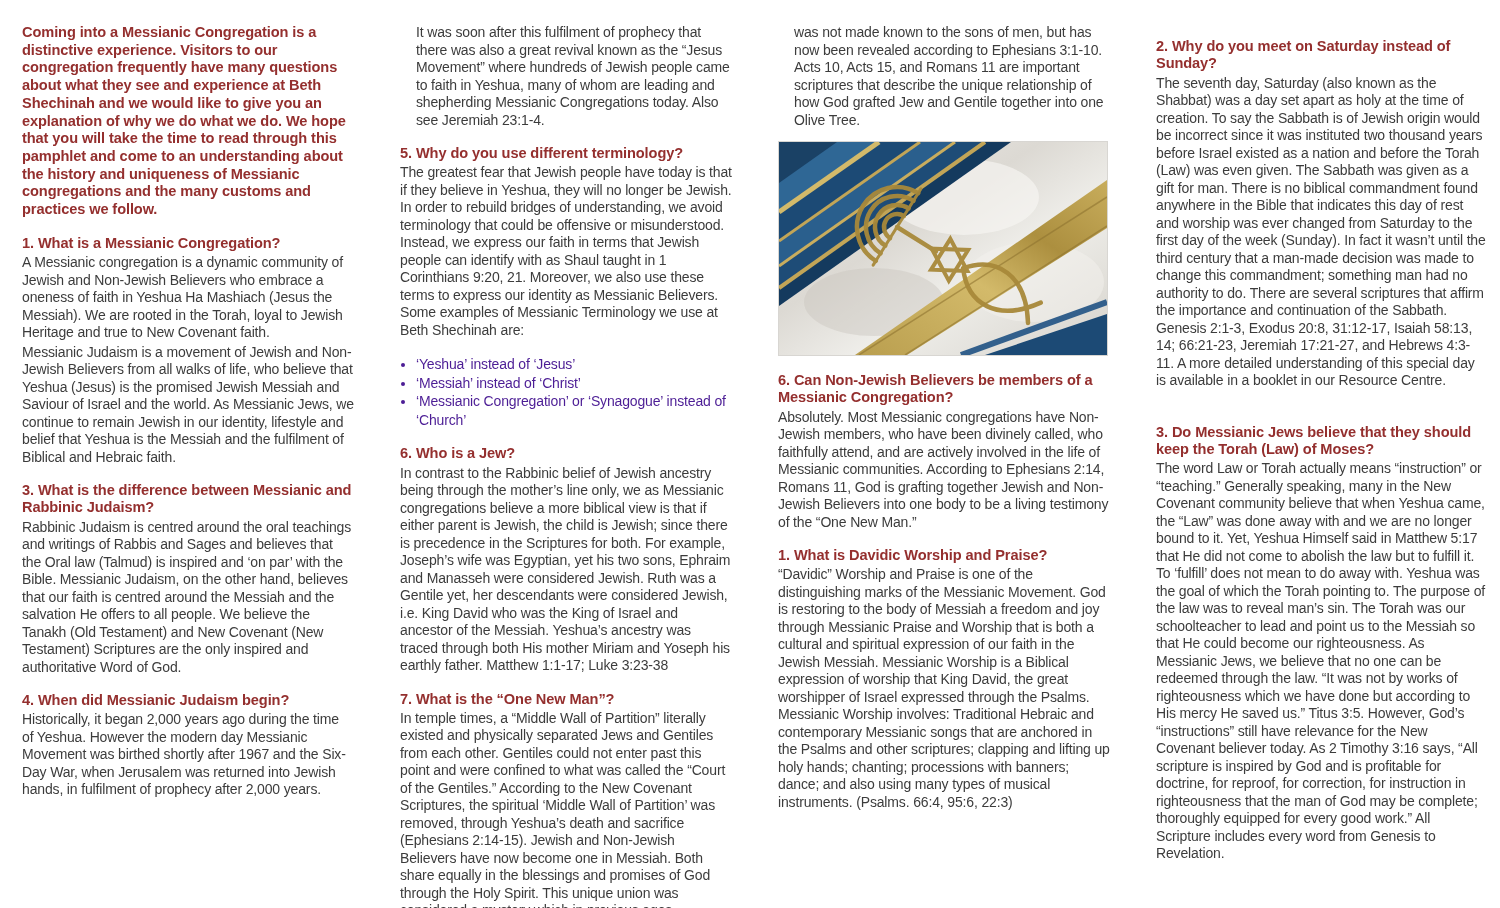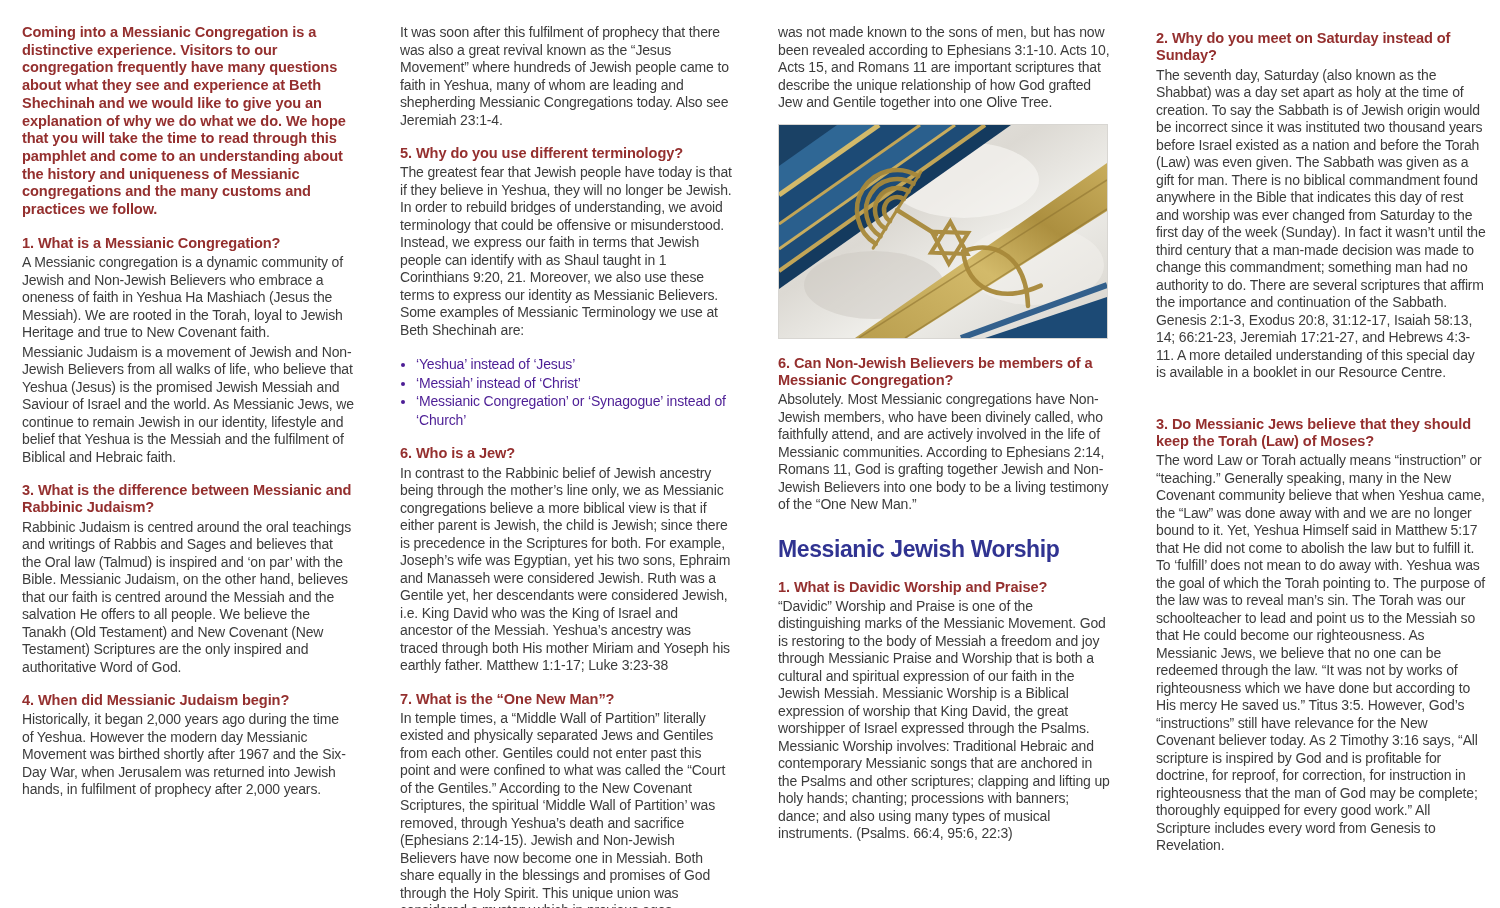--- a/index.html
+++ b/index.html
@@ -43,20 +43,21 @@
   }
   p.body{
     margin:2px 0 0 0;
     font-size:14px;
     line-height:17.5px;
     color:#3c3c3c;
     letter-spacing:-0.15px;
   }
   p.body.first{
     margin-top:2px;
+    margin-left:16px;
   }
   ul.terms{
     margin:16px 0 0 2px;
     padding-left:14px;
     color:#4c1d95;
   }
   ul.terms li{
     font-size:14px;
     line-height:18.5px;
     letter-spacing:-0.15px;
@@ -153,25 +154,24 @@
           <polygon points="83,0 51.5,18.2 51.5,-18.2" stroke-width="4"></polygon>
           <polygon points="41,0 72.5,18.2 72.5,-18.2" stroke-width="4"></polygon>
           <path d="M 78,0 C 100,-28 135,-28 162,12"></path>
           <path d="M 78,0 C 100,28 135,28 162,-12"></path>
         </g>
       </svg>
     </div>
 
     <h2 class="q">6. Can Non-Jewish Believers be members of a Messianic Congregation?</h2>
     <p class="body">Absolutely. Most Messianic congregations have Non-Jewish members, who have been divinely called, who faithfully attend, and are actively involved in the life of Messianic communities. According to Ephesians 2:14, Romans 11, God is grafting together Jewish and Non-Jewish Believers into one body to be a living testimony of the “One New Man.”</p>
-    <h1 class="blue">Messianic Jewish Worship</h1>
     <h2 class="q">1. What is Davidic Worship and Praise?</h2>
     <p class="body">“Davidic” Worship and Praise is one of the distinguishing marks of the Messianic Movement. God is restoring to the body of Messiah a freedom and joy through Messianic Praise and Worship that is both a cultural and spiritual expression of our faith in the Jewish Messiah. Messianic Worship is a Biblical expression of worship that King David, the great worshipper of Israel expressed through the Psalms. Messianic Worship involves: Traditional Hebraic and contemporary Messianic songs that are anchored in the Psalms and other scriptures; clapping and lifting up holy hands; chanting; processions with banners; dance; and also using many types of musical instruments. (Psalms. 66:4, 95:6, 22:3)</p>
   </div>
 
   <div class="col">
-    <h2 class="q" style="margin-top:8px">2. Why do you meet on Saturday instead of Sunday?</h2>
+    <h2 class="q" style="margin-top:16px">2. Why do you meet on Saturday instead of Sunday?</h2>
     <p class="body">The seventh day, Saturday (also known as the Shabbat) was a day set apart as holy at the time of creation. To say the Sabbath is of Jewish origin would be incorrect since it was instituted two thousand years before Israel existed as a nation and before the Torah (Law) was even given. The Sabbath was given as a gift for man. There is no biblical commandment found anywhere in the Bible that indicates this day of rest and worship was ever changed from Saturday to the first day of the week (Sunday). In fact it wasn’t until the third century that a man-made decision was made to change this commandment; something man had no authority to do. There are several scriptures that affirm the importance and continuation of the Sabbath. Genesis 2:1-3, Exodus 20:8, 31:12-17, Isaiah 58:13, 14; 66:21-23, Jeremiah 17:21-27, and Hebrews 4:3-11. A more detailed understanding of this special day is available in a booklet in our Resource Centre.</p>
     <h2 class="q" style="margin-top:34px">3. Do Messianic Jews believe that they should keep the Torah (Law) of Moses?</h2>
     <p class="body">The word Law or Torah actually means “instruction” or “teaching.” Generally speaking, many in the New Covenant community believe that when Yeshua came, the “Law” was done away with and we are no longer bound to it. Yet, Yeshua Himself said in Matthew 5:17 that He did not come to abolish the law but to fulfill it. To ‘fulfill’ does not mean to do away with. Yeshua was the goal of which the Torah pointing to. The purpose of the law was to reveal man’s sin. The Torah was our schoolteacher to lead and point us to the Messiah so that He could become our righteousness. As Messianic Jews, we believe that no one can be redeemed through the law. “It was not by works of righteousness which we have done but according to His mercy He saved us.” Titus 3:5. However, God’s “instructions” still have relevance for the New Covenant believer today. As 2 Timothy 3:16 says, “All scripture is inspired by God and is profitable for doctrine, for reproof, for correction, for instruction in righteousness that the man of God may be complete; thoroughly equipped for every good work.” All Scripture includes every word from Genesis to Revelation.</p>
   </div>
 
 </div>
 
 </body></html>

